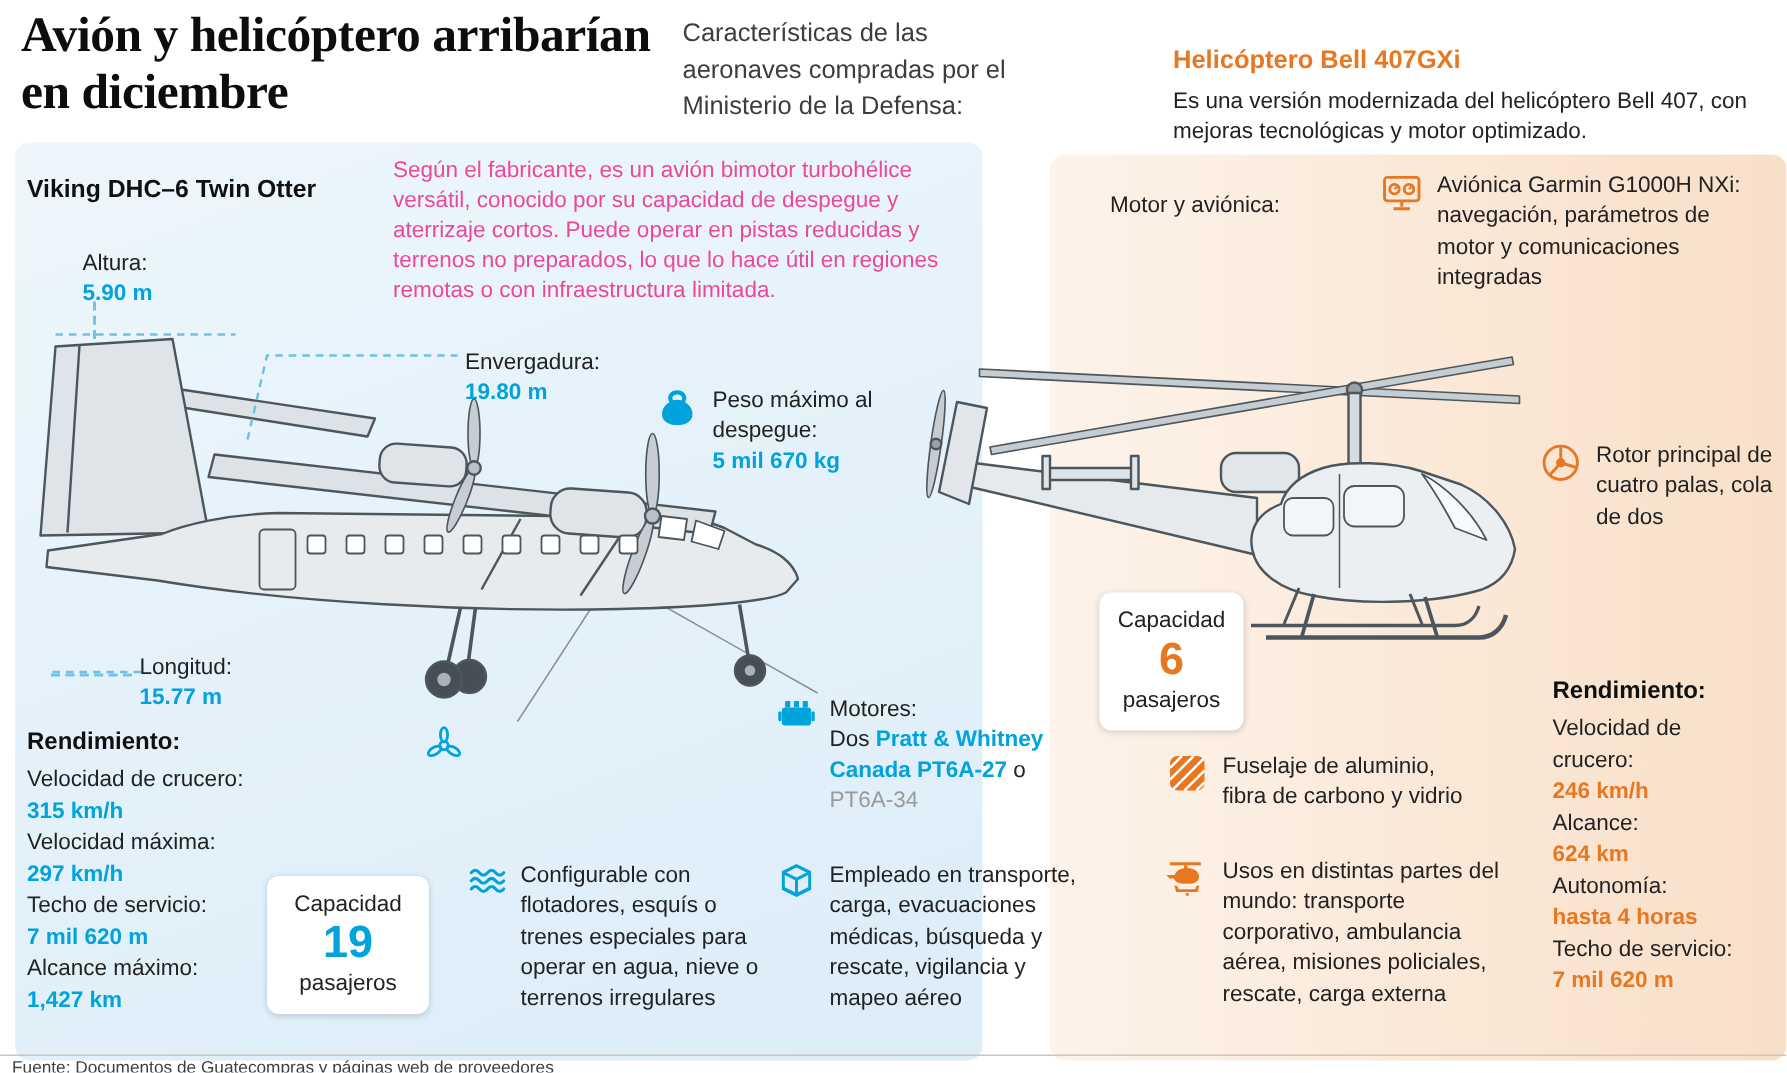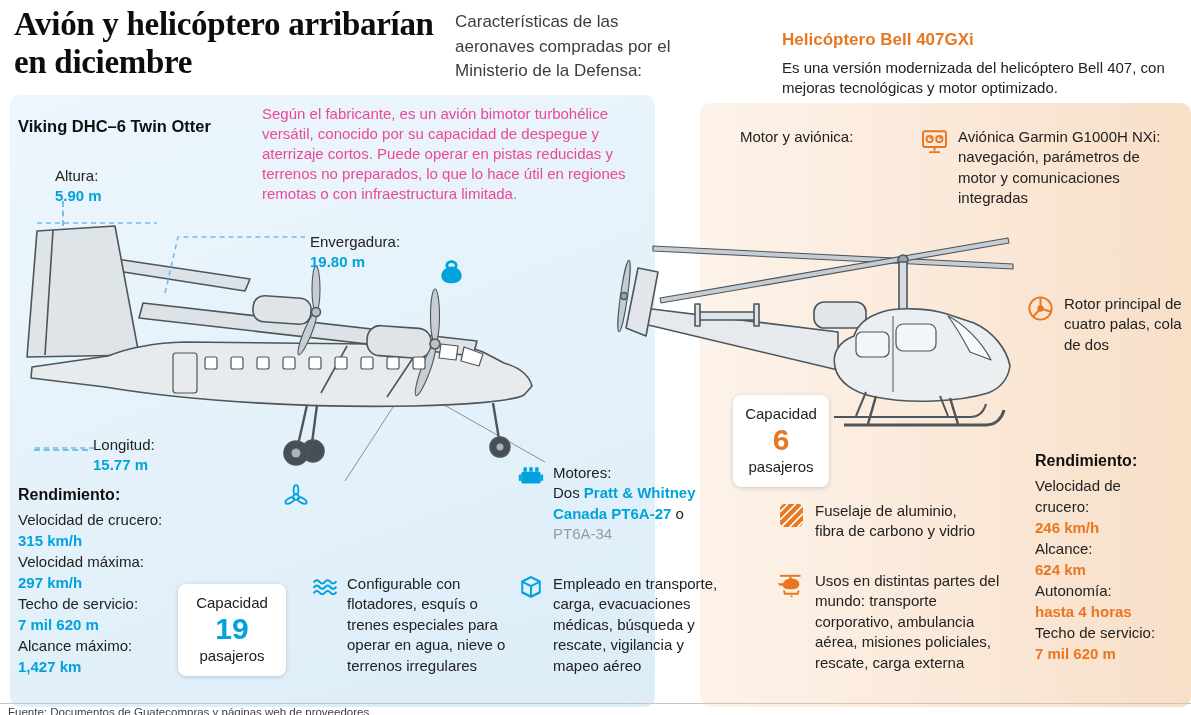--- a/index.html
+++ b/index.html
@@ -147,20 +147,24 @@
     <div>Longitud:</div>
     <div class="blue">15.77 m</div>
   </div>
 
   <div class="feat" style="left:437px;top:257px">
     <span class="ic big">
       <svg viewBox="0 0 24 24" width="100%" height="100%" fill="#00a3db">
           <path d="M12 2.6c-2.9 0-5 1.9-5 4.3 0 .8.3 1.6.7 2.3C5.2 10.6 3.6 13 3.6 15.8c0 3.9 3.6 6 8.4 6s8.4-2.1 8.4-6c0-2.8-1.6-5.2-4.1-6.6.4-.7.7-1.5.7-2.3 0-2.4-2.1-4.3-5-4.3zm0 2.3c1.6 0 2.7.9 2.7 2 0 .4-.1.8-.4 1.2a10.7 10.7 0 0 0-4.6 0c-.3-.4-.4-.8-.4-1.2 0-1.1 1.1-2 2.7-2z"></path>
         </svg>
     </span>
+    <div class="tx" style="width:122px">
+      <div>Peso máximo al despegue:</div>
+      <div class="blue">5 mil 670 kg</div>
+    </div>
   </div>
 
   <div class="perf" style="left:18px;top:486px;width:175px">
     <div class="perf-title">Rendimiento:</div>
     <div class="pl">Velocidad de crucero:</div>
     <div class="pv blue">315 km/h</div>
     <div class="pl">Velocidad máxima:</div>
     <div class="pv blue">297 km/h</div>
     <div class="pl">Techo de servicio:</div>
     <div class="pv blue">7 mil 620 m</div>
@@ -258,21 +262,21 @@
       <path d="M268,168 L258,192 M342,172 L350,192" fill="none" stroke-width="2"></path>
 
       <path d="M246,201 L388,201 C398,201 404,194 406,186" fill="none" stroke-width="3"></path>
       <path d="M236,193 L372,193 C381,193 386,187 388,180" fill="none" stroke-width="2.2"></path>
     </g>
   </svg>
 
   <div class="measure" style="left:740px;top:127px">Motor y aviónica:</div>
 
 
-  <div class="feat" style="left:920px;top:127px">
+  <div class="feat" style="left:920px;top:114px">
     <span class="ic big">
       <svg viewBox="0 0 24 24" width="100%" height="100%" fill="none" stroke="#e87722" stroke-width="1.6">
           <rect x="2.5" y="3.5" width="19" height="13" rx="1.6"></rect>
           <circle cx="8" cy="10" r="2.6"></circle>
           <circle cx="16" cy="10" r="2.6"></circle>
           <path d="M8 10l1.4-1.4M16 10l1.4-1.4" stroke-width="1.2"></path>
           <path d="M12 16.5v3.2M7.5 20.8h9"></path>
         </svg>
     </span>
     <div class="tx" style="width:222px">Aviónica Garmin G1000H NXi: navegación, parámetros de motor y comunicaciones integradas</div>

